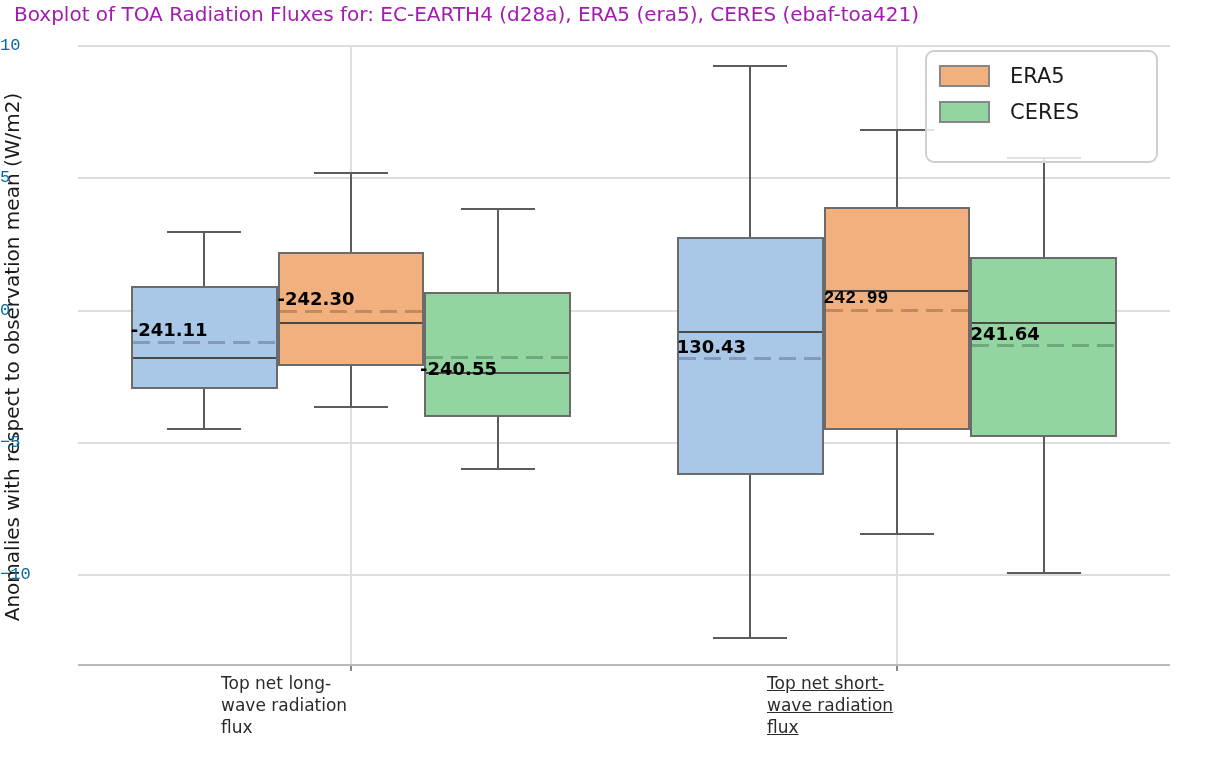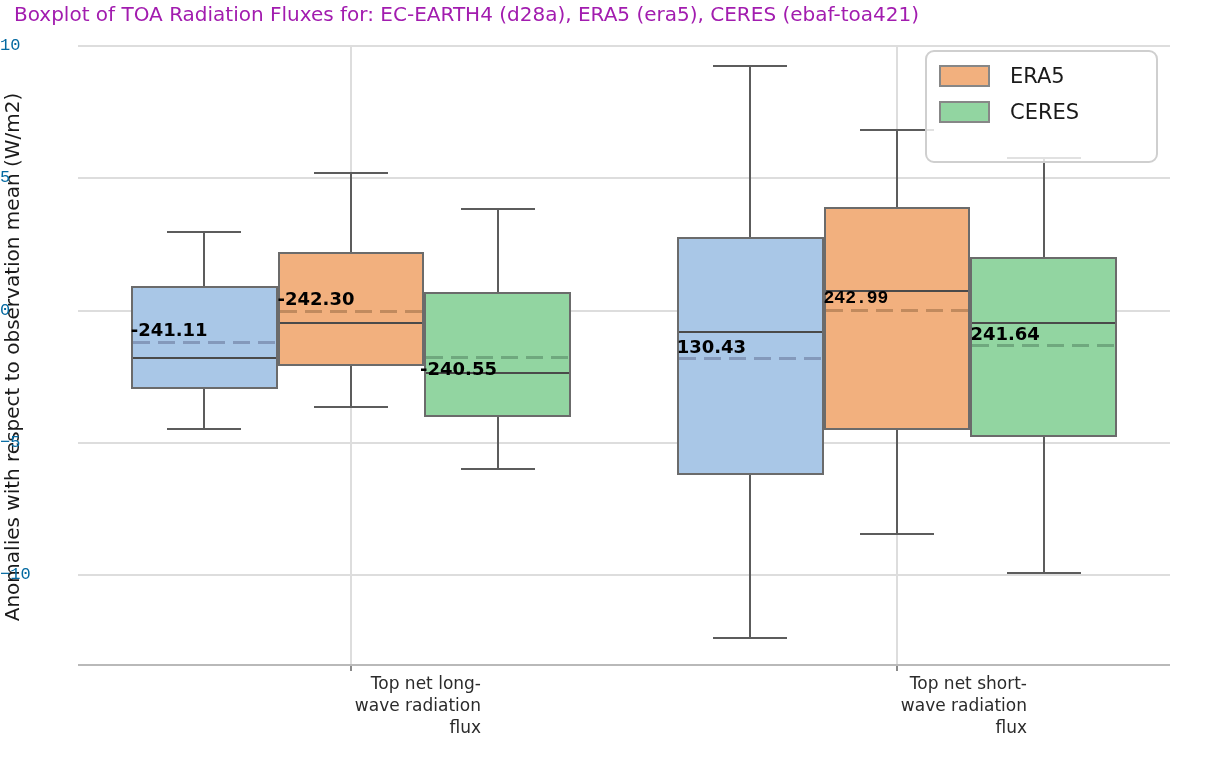--- a/index.html
+++ b/index.html
@@ -57,21 +57,21 @@
     text-align: left;
     font-size: 17px;
     color: #0369a1;
     line-height: 22px;
     font-family: Liberation Mono, monospace;
   }
 
   .x-tick-label {
     position: absolute;
     width: 260px;
-    text-align: right;
+    text-align: left;
     font-size: 17px;
     line-height: 22px;
     color: #2b2b2b;
   }
 
   .whisker-line { position: absolute; width: 2px; background: #5c5c5c; }
   .whisker-cap  { position: absolute; height: 2px; background: #5c5c5c; }
 
   .box-rect {
     position: absolute;
@@ -136,21 +136,21 @@
       <div class="y-tick-label" style="top: 299.53px;">0</div>
       <div class="gridline-h" style="left: 78px; width: 1092px; top: 441.795px;"></div>
       <div class="y-tick-label" style="top: 431.795px;">−5</div>
       <div class="gridline-h" style="left: 78px; width: 1092px; top: 574.06px;"></div>
       <div class="y-tick-label" style="top: 564.06px;">−10</div>
       <div class="gridline-v" style="left: 350px; top: 46px; height: 619px;"></div>
       <div class="x-tick-mark" style="left: 350px; top: 665px;"></div>
       <div class="x-tick-label" style="left: 221px; top: 672px;">Top net long-<br>wave radiation<br>flux</div>
       <div class="gridline-v" style="left: 896px; top: 46px; height: 619px;"></div>
       <div class="x-tick-mark" style="left: 896px; top: 665px;"></div>
-      <div class="x-tick-label" style="left: 767px; top: 672px;">Top net short-<br>wave radiation<br>flux</div>
+      <div class="x-tick-label" style="left: 767px; top: 672px; text-decoration: underline;">Top net short-<br>wave radiation<br>flux</div>
       <div class="bottom-spine" style="left: 78px; width: 1092px; top: 664px;"></div>
       <div class="whisker-line" style="left: 203.126px; top: 232.494px; height: 53.435px;"></div>
       <div class="whisker-line" style="left: 203.126px; top: 389.095px; height: 39.944px;"></div>
       <div class="whisker-cap" style="left: 167.407px; width: 73.437px; top: 231.494px;"></div>
       <div class="whisker-cap" style="left: 167.407px; width: 73.437px; top: 428.039px;"></div>
       <div class="box-rect" style="left: 130.689px; width: 146.874px; top: 285.929px; height: 103.167px; background: rgb(169, 199, 231); border-color: rgb(107, 107, 107);"></div>
       <div class="median-line" style="left: 132.689px; width: 142.874px; top: 356.616px;"></div>
       <div class="mean-line" style="left: 132.689px; width: 142.874px; top: 340.509px; background: repeating-linear-gradient(to right, rgb(132, 153, 187) 0px, rgb(132, 153, 187) 17px, transparent 17px, transparent 25px);"></div>
       <div class="mean-label" style="left: 130.689px; width: 146.874px; top: 322.009px;">-241.11</div>
       <div class="whisker-line" style="left: 749.126px; top: 66.1043px; height: 170.886px;"></div>

